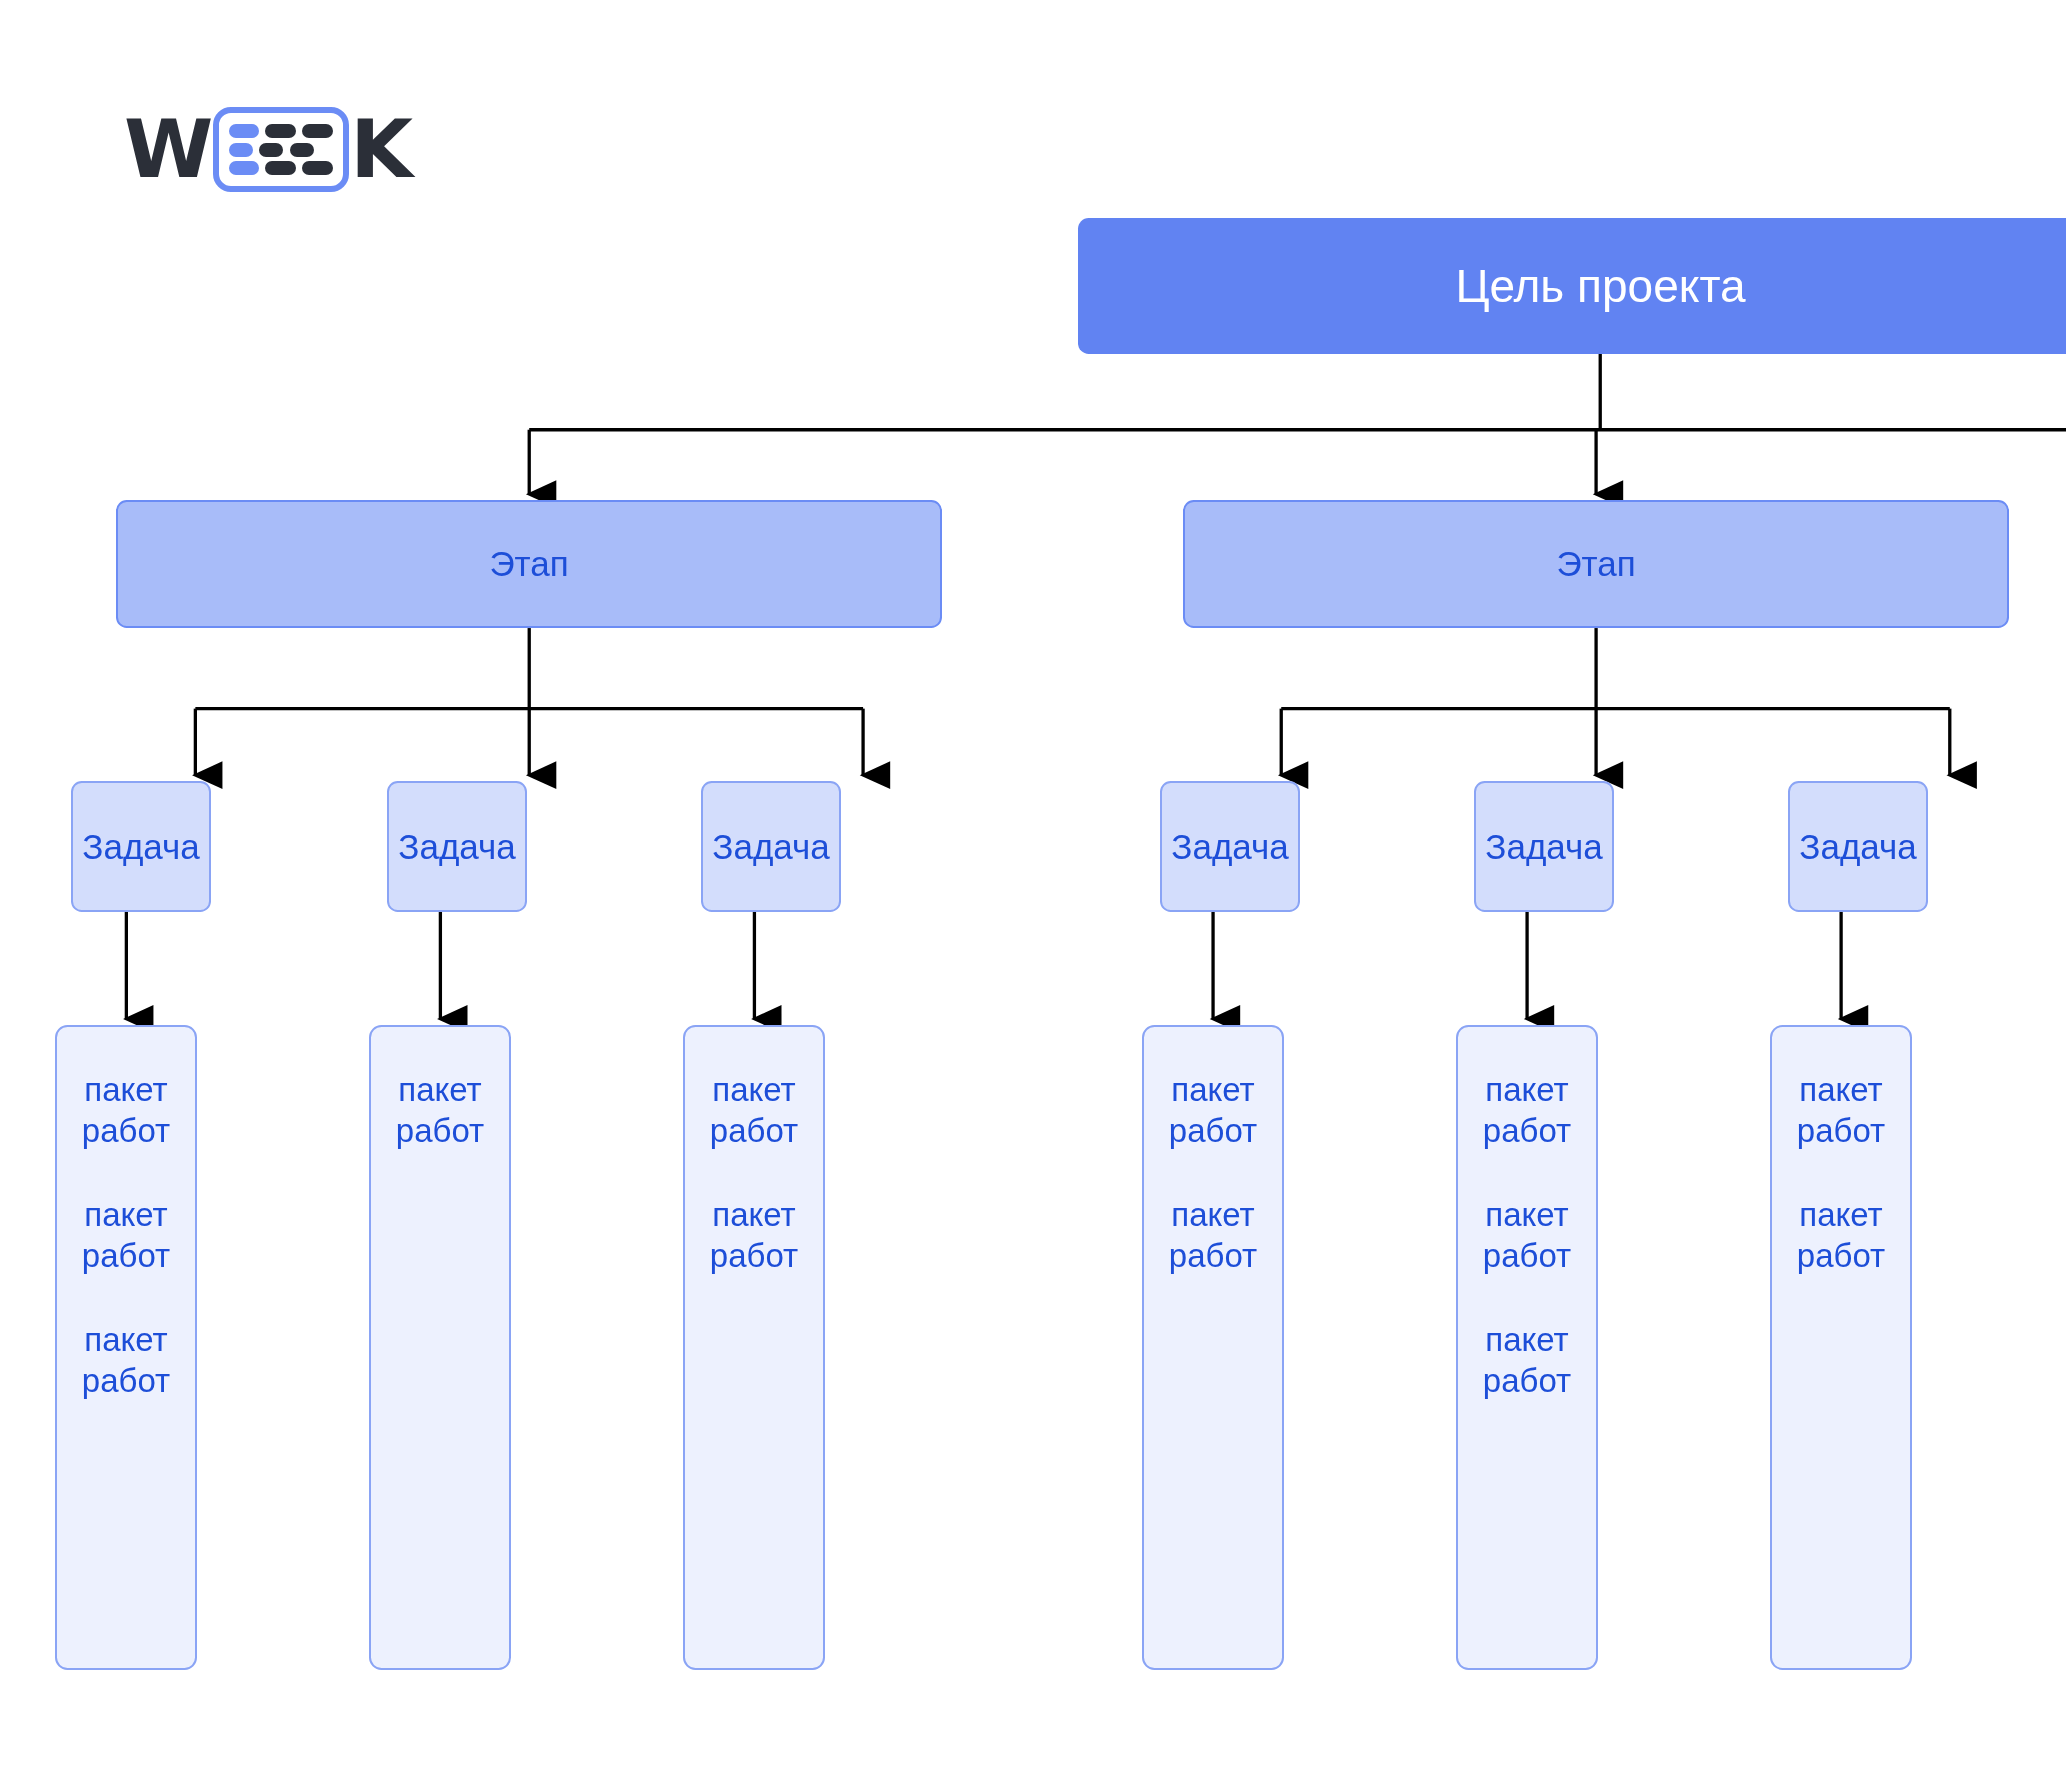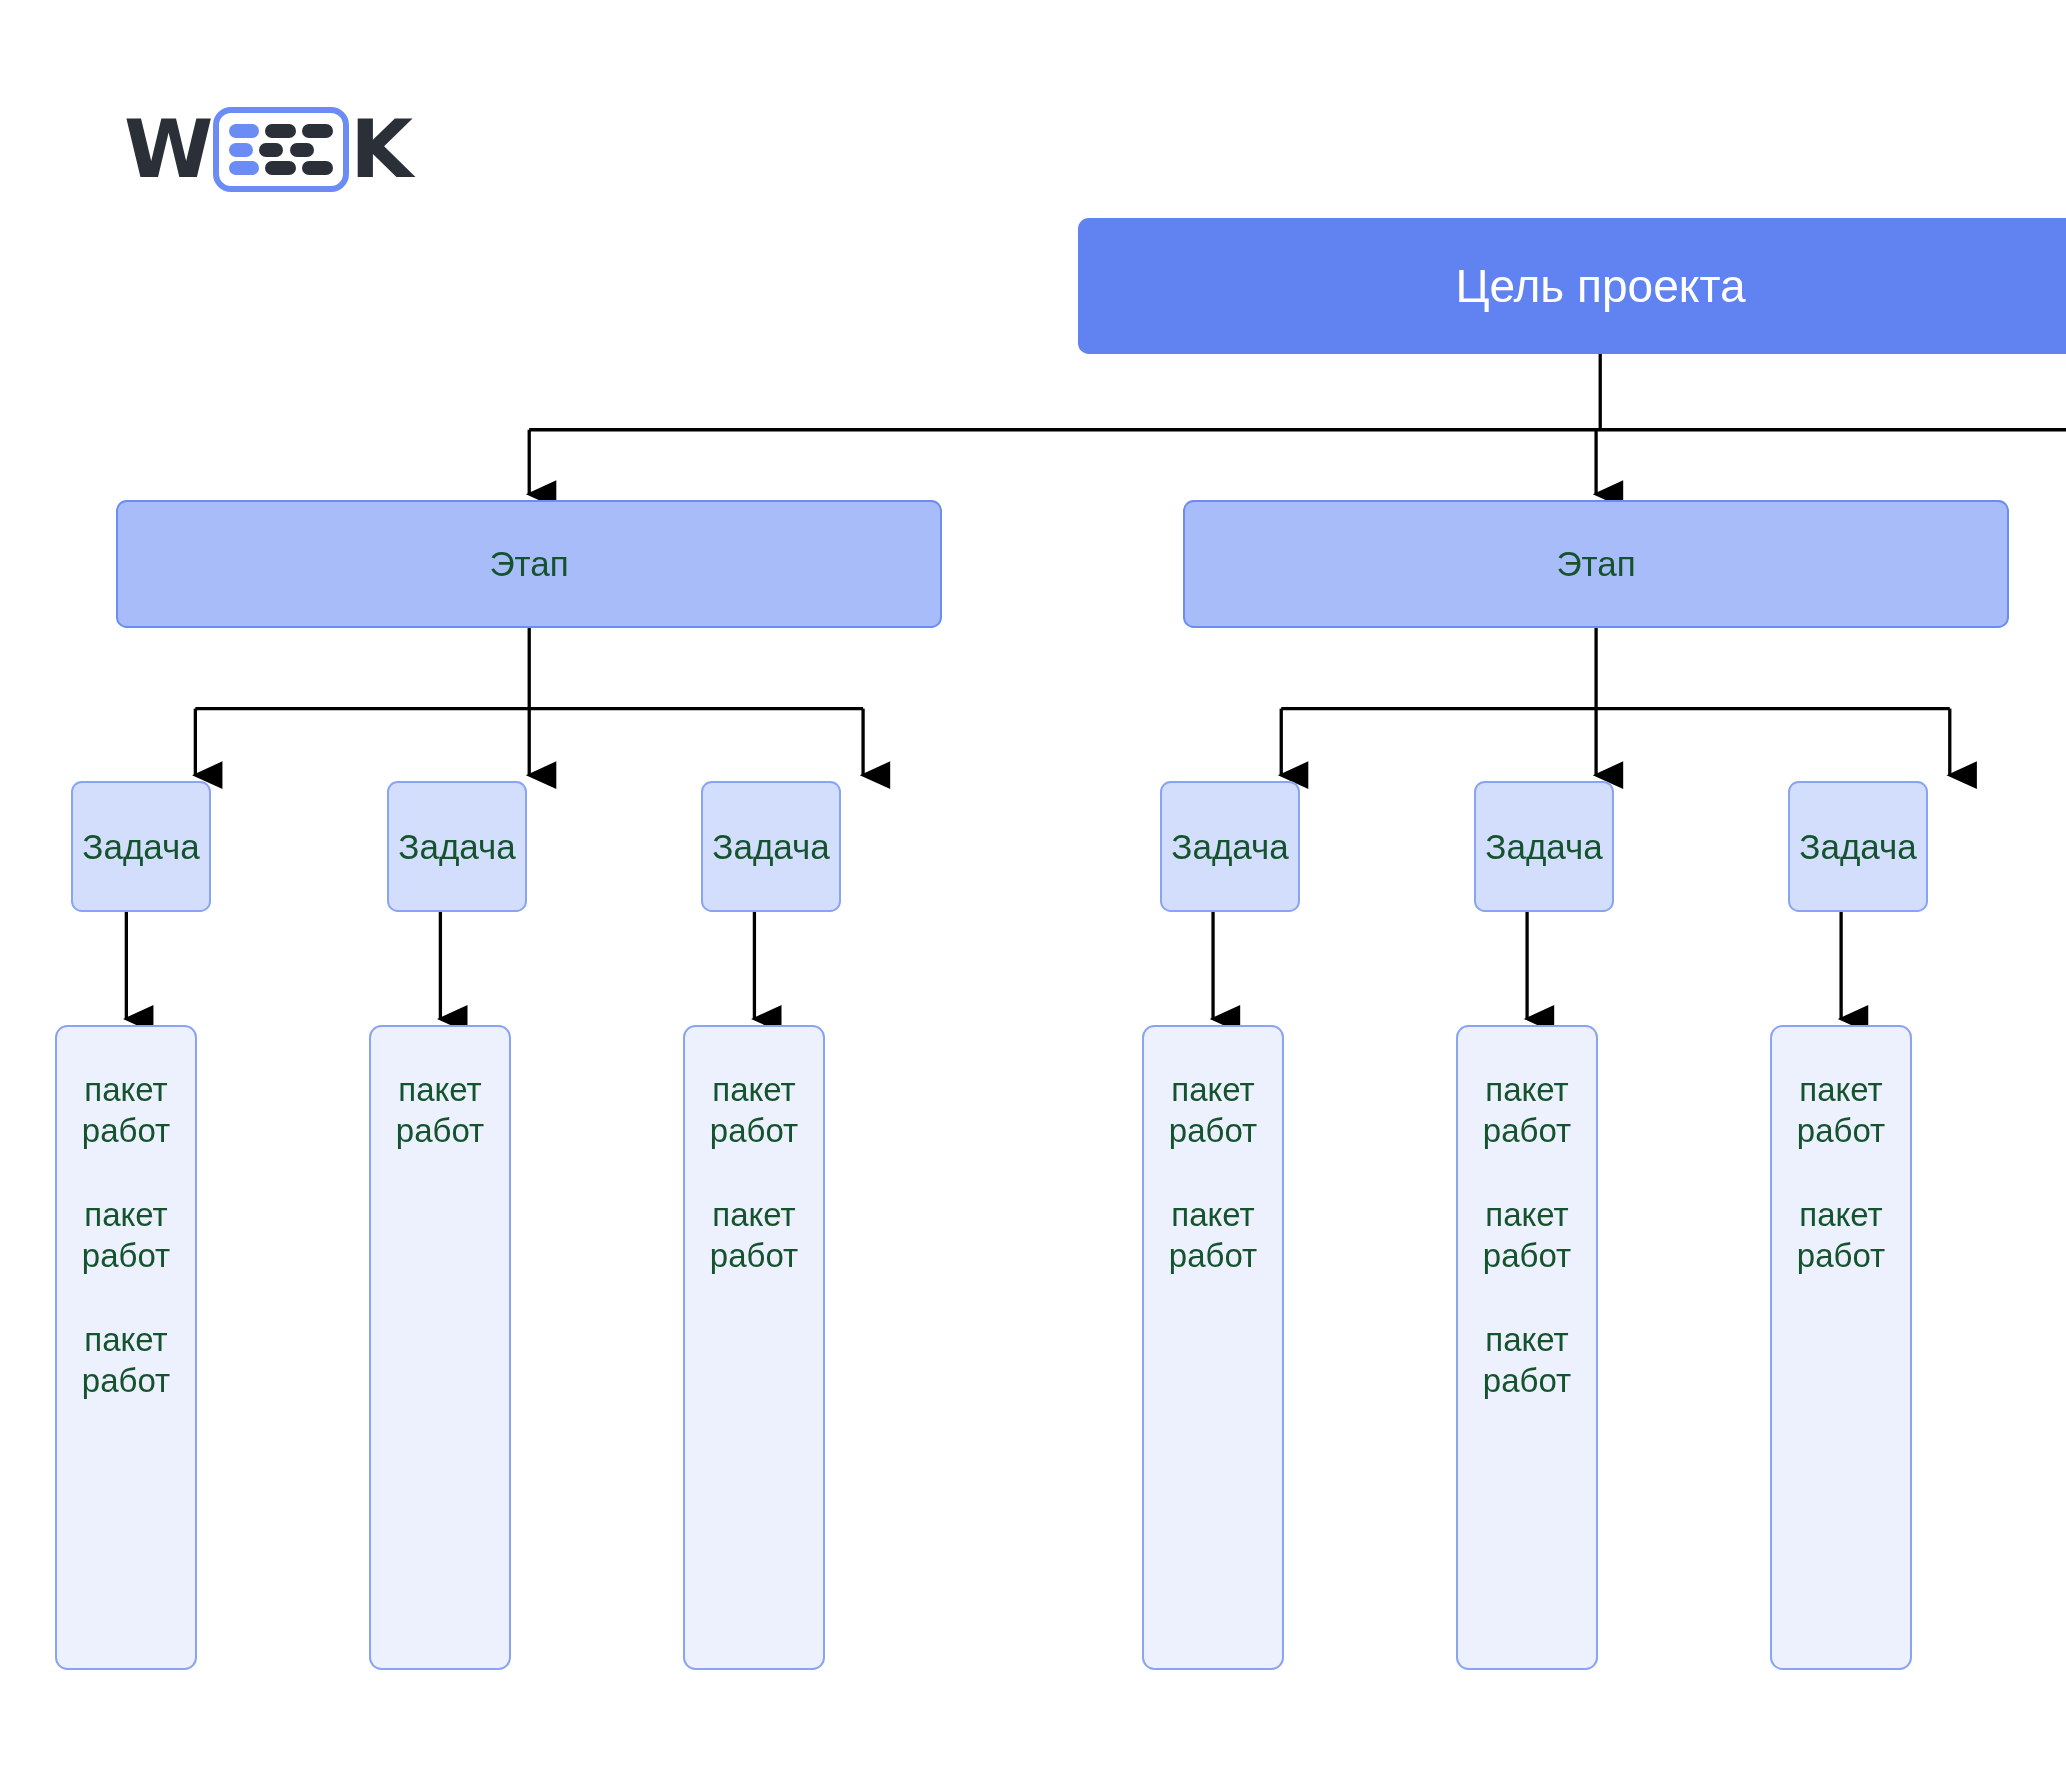--- a/index.html
+++ b/index.html
@@ -48,21 +48,21 @@
   .pill.w-long { width: 33px; }
   .pill.w-short { width: 24px; }
 
   
   .node {
     position: absolute;
     display: flex;
     align-items: center;
     justify-content: center;
     text-align: center;
-    color: #14532d;
+    color: #1d4ed8;
   }
   .node-goal {
     background: #6183F2;
     border-radius: 10.7px;
     color: #ffffff;
     font-size: 46px;
     font-weight: 400;
   }
   .node-stage {
     background: #A8BCF9;

